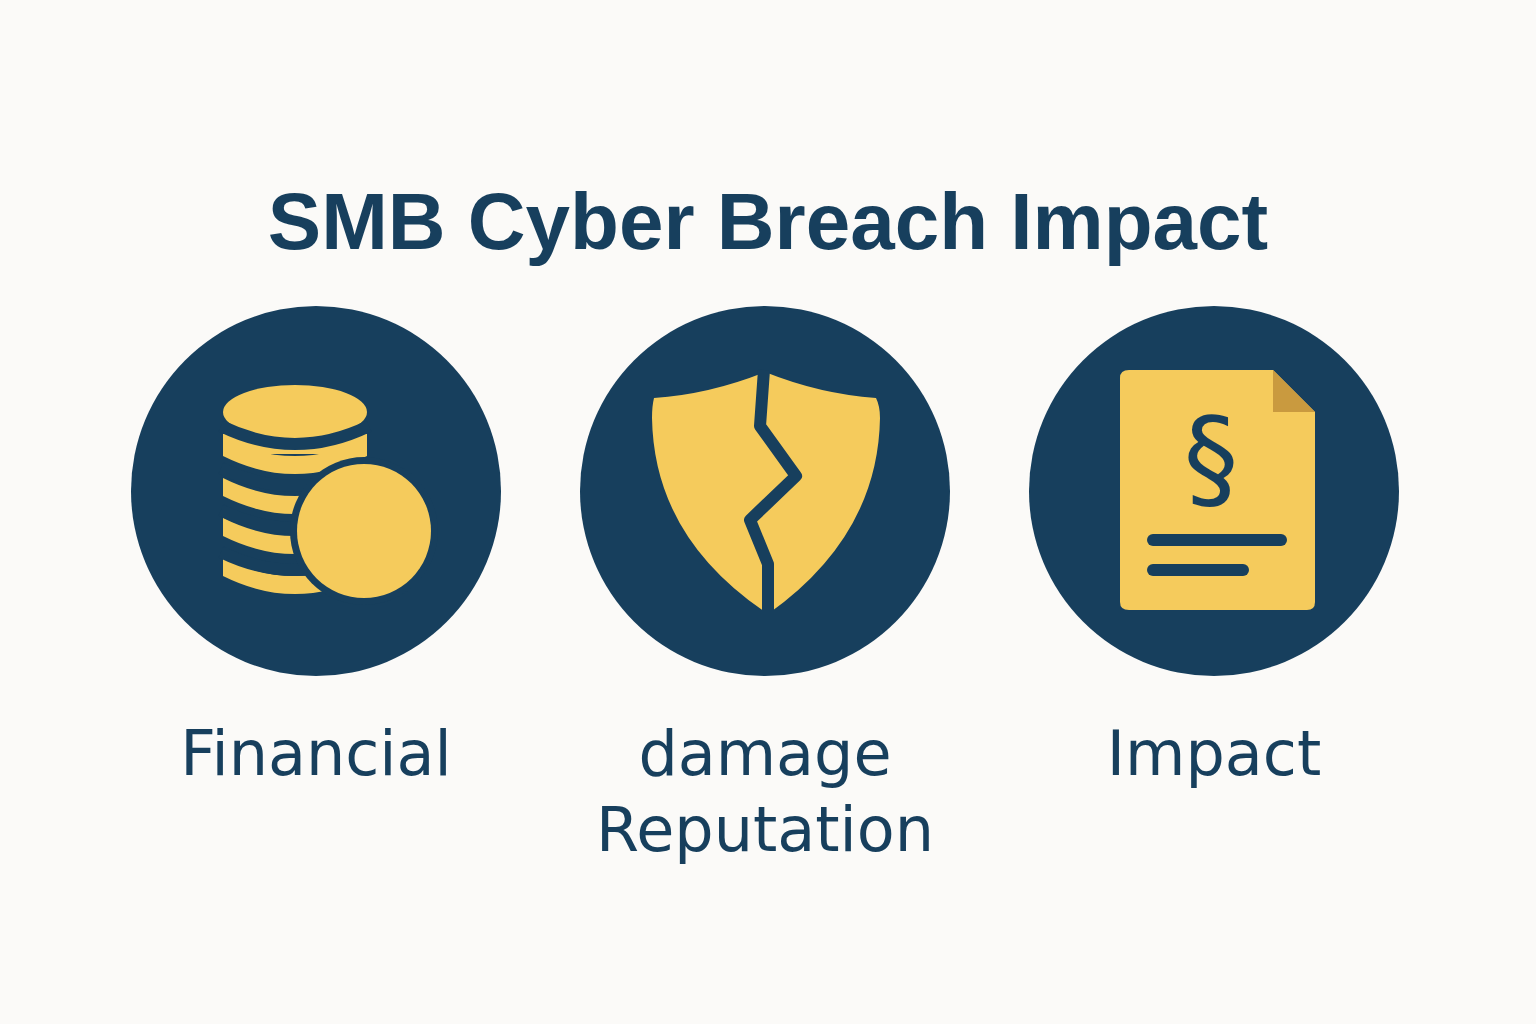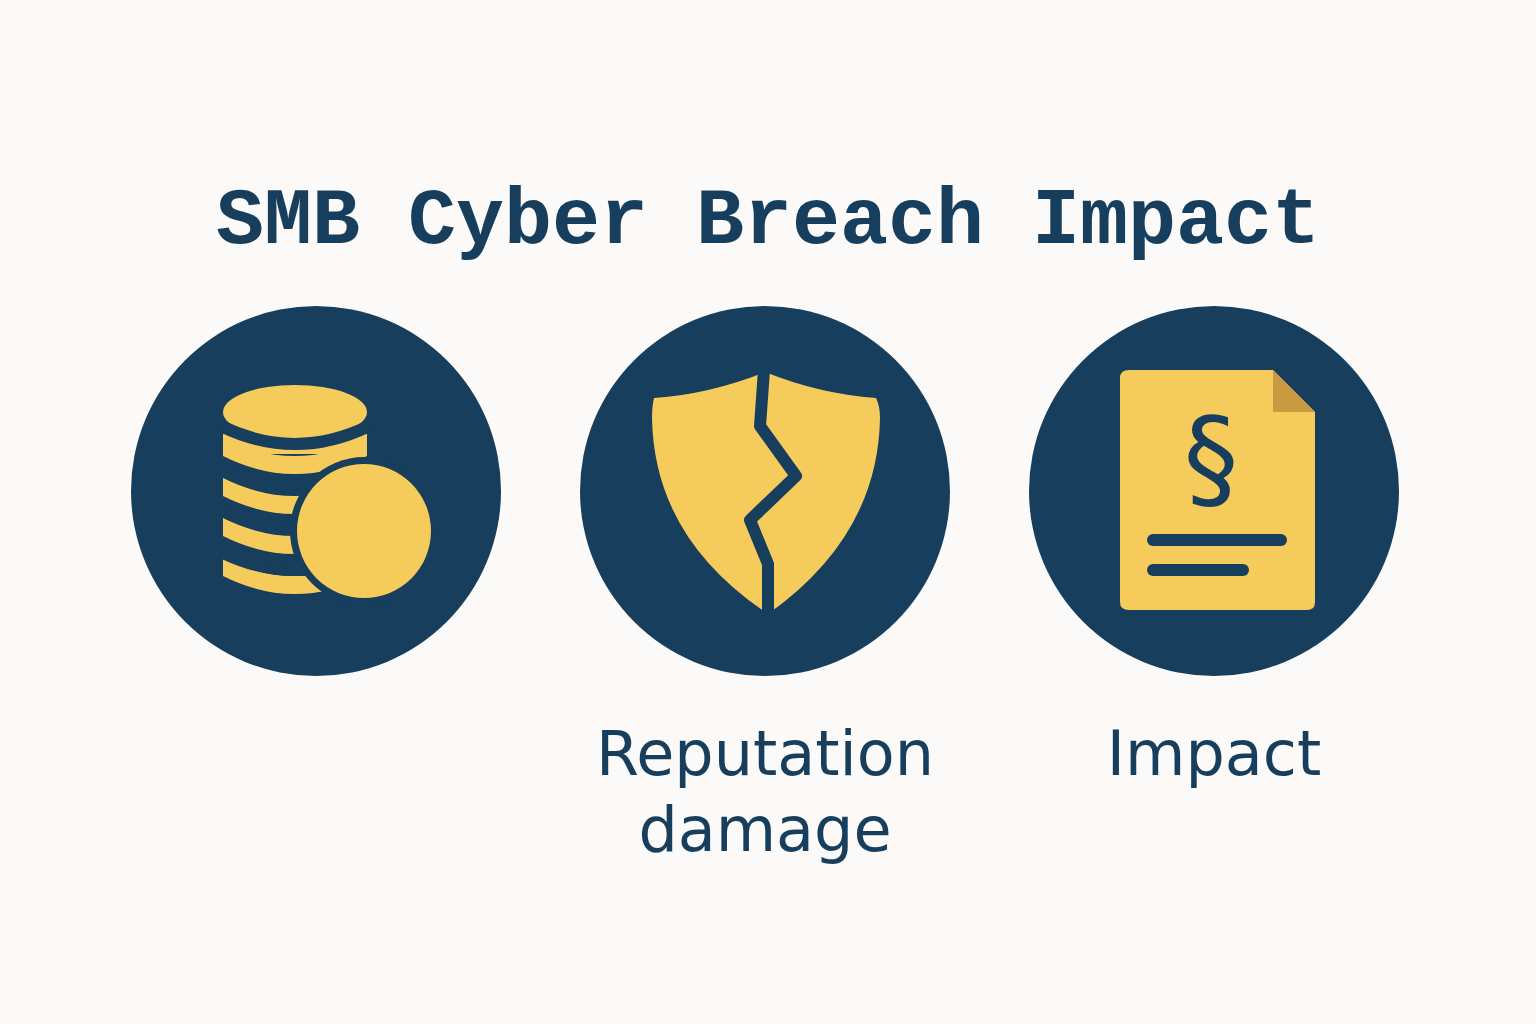--- a/index.html
+++ b/index.html
@@ -14,21 +14,21 @@
       position: relative;
       font-family: "DejaVu Sans", "Liberation Sans", sans-serif;
       color: #173f5d;
     }
     .title {
       position: absolute;
       left: 0;
       right: 0;
       top: 118px;
       text-align: center;
-      font-family: Liberation Mono, monospace;
+      font-family: Liberation Sans, sans-serif;
       font-weight: bold;
       font-size: 80px;
       letter-spacing: 0px;
       line-height: 100px;
       color: #173f5d;
     }
     .item {
       position: absolute;
       top: 306px;
       width: 370px;
@@ -84,33 +84,34 @@
         <path d="M90 120 Q164 156 238 120"></path>
         <path d="M90 162 Q164 198 238 162"></path>
         <path d="M90 204 Q164 240 238 204"></path>
         <path d="M90 246 Q164 282 238 246"></path>
       </g>
 
       <circle cx="233" cy="225" r="74" fill="#173f5d"></circle>
       <circle cx="233" cy="225" r="67" fill="#f5cb5c"></circle>
     </svg>
     <div class="label">
+      <div>Financial</div>
     </div>
   </div>
 </div>
 
 <div class="item i1">
   <div class="circle">
     <svg viewBox="0 0 370 370">
       <path fill="#f5cb5c" d="M74 92 Q130 88 185 66 Q240 88 296 92 Q300 100 300 112 Q298 230 188 308 Q74 232 72 112 Q72 100 74 92 Z"></path>
       <path fill="none" stroke="#173f5d" stroke-width="12" stroke-linejoin="round" d="M184 64 L180 120 L216 170 L170 214 L188 258 L188 312"></path>
     </svg>
     <div class="label">
+      <div>damage</div>
       <div>Reputation</div>
-      <div>damage</div>
     </div>
   </div>
 </div>
 
 <div class="item i2">
   <div class="circle">
     <svg viewBox="0 0 370 370">
       <path fill="#f5cb5c" d="M100 64 L244 64 L286 106 L286 296 Q286 304 278 304 L100 304 Q91 304 91 296 L91 72 Q91 64 100 64 Z"></path>
       <path fill="#c99a3f" d="M244 64 L286 106 L244 106 Z"></path>
       <text x="182" y="190" text-anchor="middle" font-family="DejaVu Sans, sans-serif" font-size="110" fill="#173f5d">§</text>

